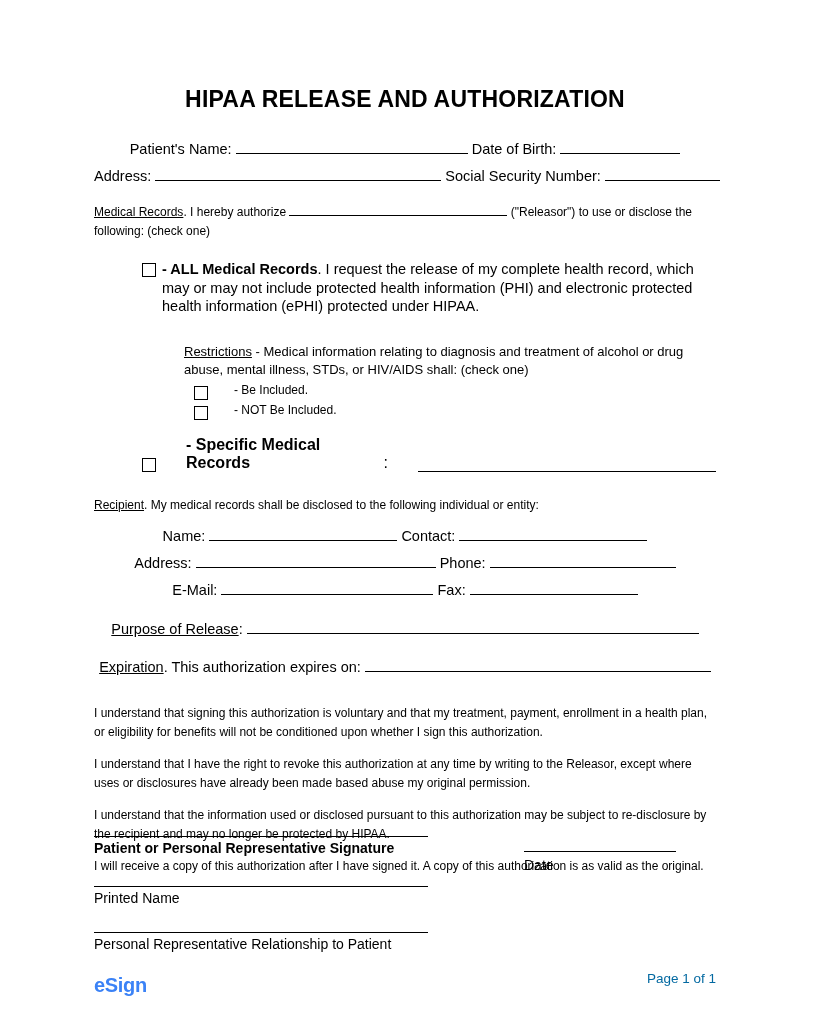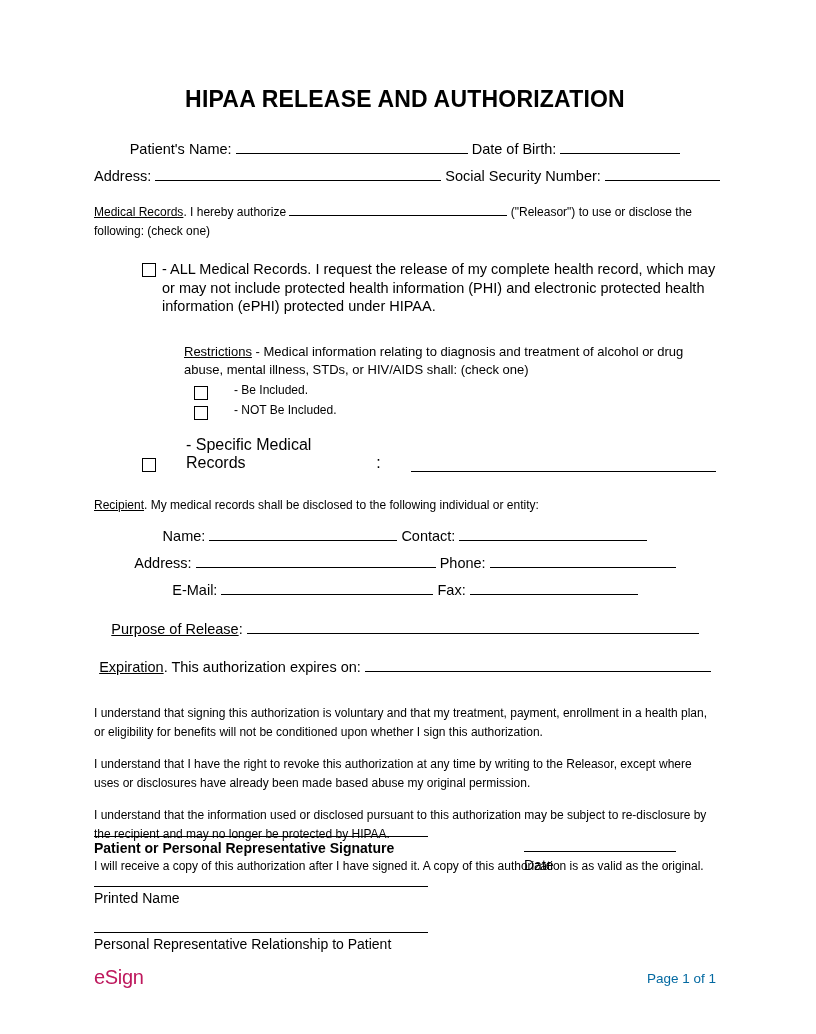--- a/index.html
+++ b/index.html
@@ -75,21 +75,21 @@
     display: inline-block;
     margin-top: 3px;
     margin-right: 6px;
     flex: 0 0 auto;
     background: #fff;
   }
   .cbtext {
     flex: 1 1 auto;
   }
   .b {
-    font-weight: normal;
+    font-weight: bold;
   }
   .records-block {
     margin-top: 20px;
     margin-bottom: 8px;
   }
   .restrict {
     margin-top: 27px;
     margin-left: 42px;
     font-size: 13px;
     line-height: 18.5px;
@@ -151,24 +151,24 @@
   .footer {
     position: absolute;
     left: 0;
     top: 966px;
     width: 816px;
     height: 40px;
   }
   .esign {
     position: absolute;
     left: 94px;
-    top: 0;
+    top: 8px;
     font-size: 20px;
-    font-weight: normal;
-    color: #be185d;
+    font-weight: bold;
+    color: #3b82f6;
     letter-spacing: -0.3px;
   }
   .pagenum {
     position: absolute;
     right: 100px;
     top: 5px;
     font-size: 13.5px;
     color: #0369a1;
   }
 </style>

